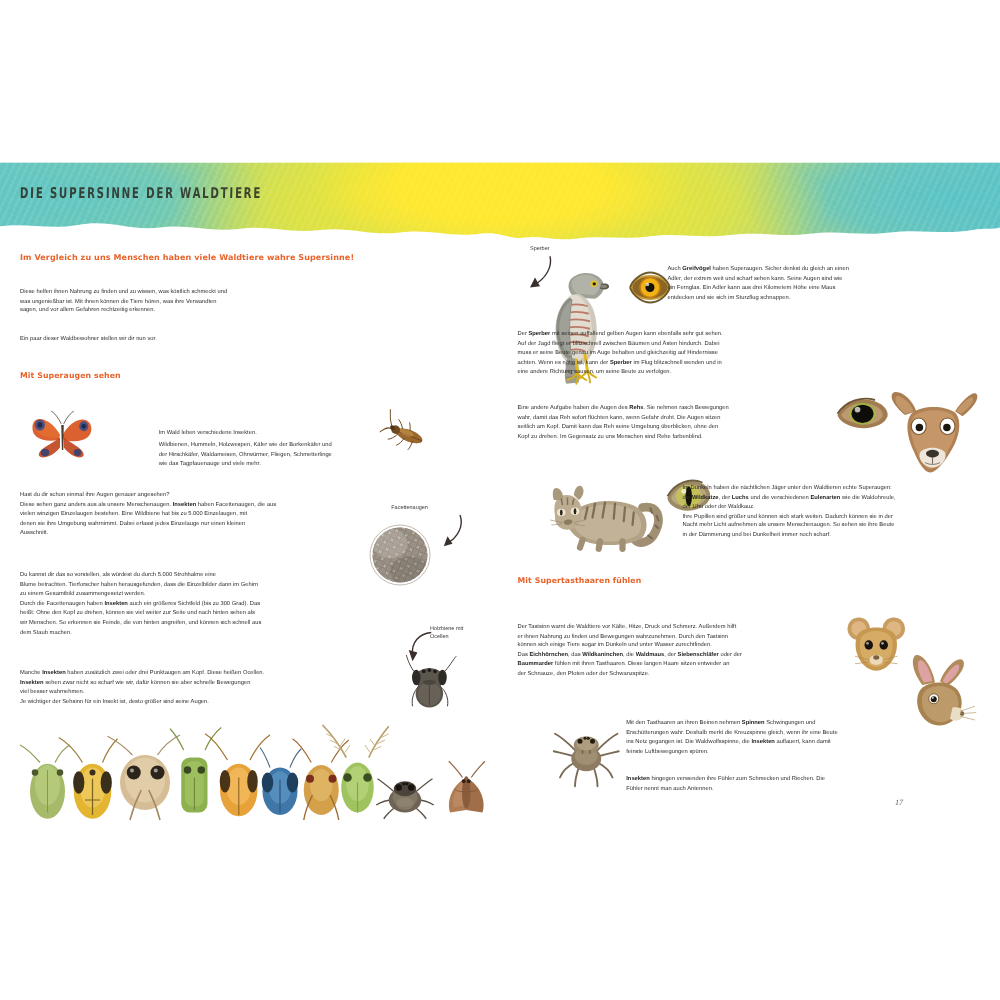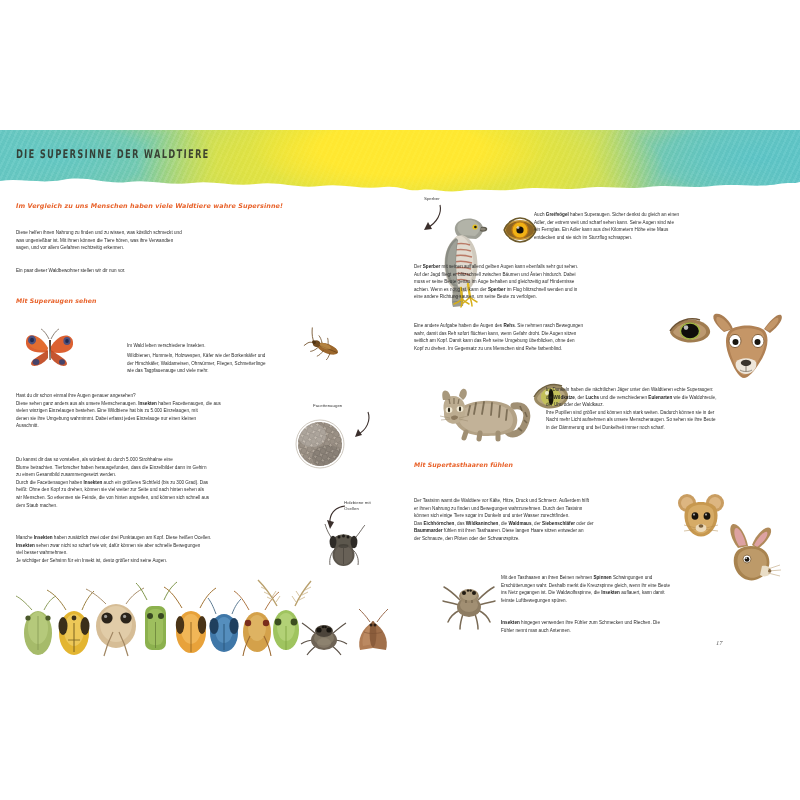--- a/index.html
+++ b/index.html
@@ -59,21 +59,20 @@
     opacity: 0.88;
   }
 
   
   .h-orange {
     position: absolute;
     color: #e8622a;
     font-weight: 700;
     font-family: "DejaVu Sans", sans-serif;
     letter-spacing: 0.1px;
-    font-style: italic;
   }
   .body-txt {
     position: absolute;
     color: #2b2b2b;
     font-size: 4.6px;
     line-height: 7.6px;
     font-family: "Liberation Sans", sans-serif;
     letter-spacing: 0.02px;
     white-space: pre-line;
   }

